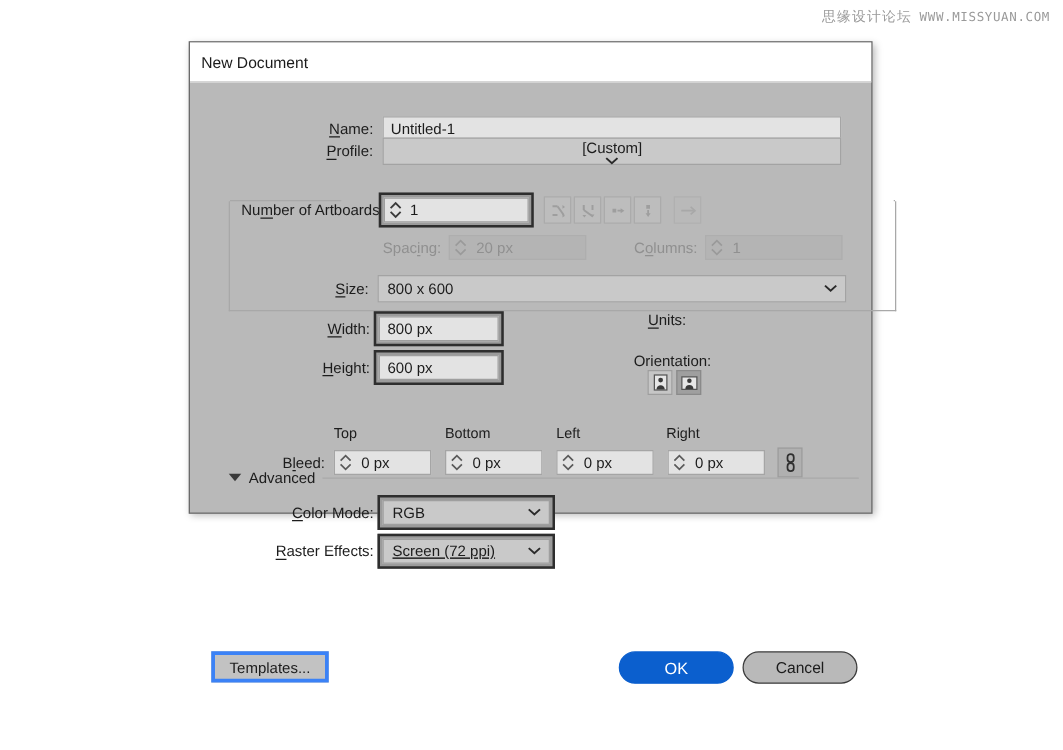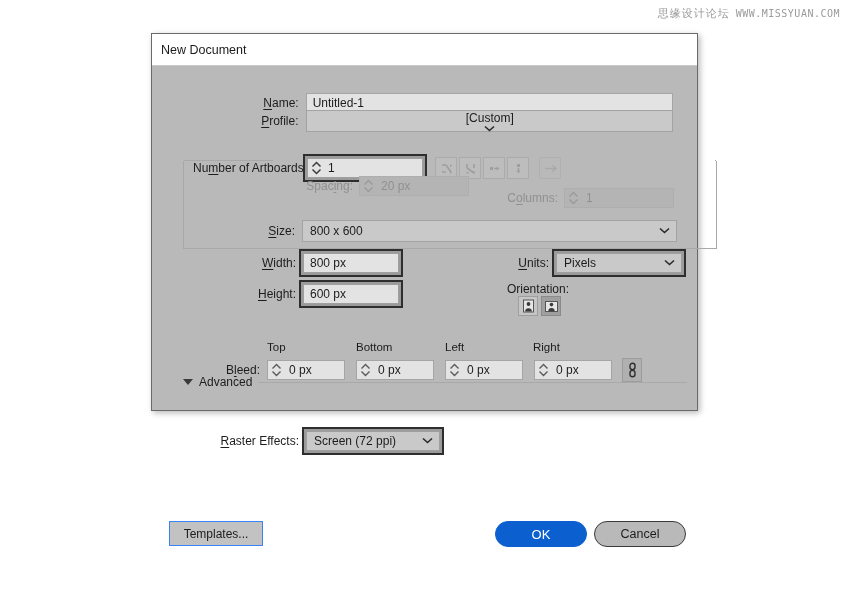--- a/index.html
+++ b/index.html
@@ -131,21 +131,21 @@
   
   .advrow{position:absolute;left:31px;top:309px;width:504px;display:flex;align-items:center;gap:6px;}
   .tri{width:0;height:0;border-left:5px solid transparent;border-right:5px solid transparent;border-top:6px solid #3a3a3a;}
   .advlabel{font-size:12px;color:#1c1c1c;}
   .advline{flex:1;height:1px;background:#a9a9a9;}
 
   
   .btn-templates{
     position:absolute;left:17px;top:455px;
     width:94px;height:25px;box-sizing:border-box;
-    background:#c2c2c2;border:1px solid #3b82f6;
+    background:#c2c2c2;border:3px solid #3b82f6;
     display:flex;align-items:center;justify-content:center;
     font-size:12px;color:#1c1c1c;
   }
   .btn-ok{
     position:absolute;left:343px;top:455px;
     width:92px;height:26px;border-radius:13px;
     background:#0b5fce;border:1px solid #0b5fce;
     display:flex;align-items:center;justify-content:center;
     font-size:13px;color:#ffffff;box-sizing:border-box;
   }
@@ -243,21 +243,21 @@
         </div>
         <div class="iconbtn plain" style="margin-left:8px;">
           <svg width="15" height="11" viewBox="0 0 15 11">
             <path d="M2 5.5 h10" stroke="#a8a8a8" stroke-width="1.3" fill="none"></path>
             <path d="M9.5 2.5 l3.5 3 -3.5 3" fill="none" stroke="#a8a8a8" stroke-width="1.3"></path>
           </svg>
         </div>
       </div>
     </div>
 
-    <div class="row" style="left:145px;top:110px;">
+    <div class="row" style="left:145px;top:122px;">
       <span class="lbl dim" style="width:56px;">Spac<span class="u">i</span>ng:</span>
       <div class="spinbox disabled" style="width:110px;margin-left:6px;">
         <span class="stepper">
           <svg width="11" height="14" viewBox="0 0 11 14">
             <path d="M1.5 5.5 L5.5 1.5 L9.5 5.5" fill="none" stroke="#9a9a9a" stroke-width="1.4"></path>
             <path d="M1.5 8.5 L5.5 12.5 L9.5 8.5" fill="none" stroke="#9a9a9a" stroke-width="1.4"></path>
           </svg>
         </span>
         <span class="sbtxt">20 px</span>
       </div>
@@ -301,30 +301,20 @@
       <span class="lbl" style="width:66px;"><span class="u">H</span>eight:</span>
       <div class="ring" style="width:104px;height:28px;margin-left:3px;">
         <div class="inner">
             <span>600 px</span>
           </div>
       </div>
     </div>
 
     <div class="row" style="left:360px;top:183px;">
       <span class="lbl" style="width:37px;"><span class="u">U</span>nits:</span>
-      <div class="ring" style="width:134px;height:28px;margin-left:3px;">
-        <div class="combo">
-          <span>Pixels</span>
-          <span class="chev">
-            <svg width="11" height="7" viewBox="0 0 11 7">
-                <path d="M1 1.5 L5.5 5.5 L10 1.5" fill="none" stroke="#2a2a2a" stroke-width="1.6"></path>
-              </svg>
-          </span>
-        </div>
-      </div>
     </div>
 
     <div class="row" style="left:352px;top:216px;flex-direction:column;">
       <span class="lbl" style="width:65px;">Orientation:</span>
       <div style="display:flex;margin-left:9px;">
         <div class="orient">
           <svg width="13" height="14" viewBox="0 0 13 14">
             <rect x="1.5" y="1" width="10" height="12" fill="#e6e6e6" stroke="#555" stroke-width="1"></rect>
             <circle cx="6.5" cy="5" r="1.9" fill="#3a3a3a"></circle>
             <path d="M3.2 12.5 a3.3 3.3 0 0 1 6.6 0 z" fill="#3a3a3a"></path>
@@ -395,24 +385,37 @@
         </svg>
       </div>
     </div>
 
     <div class="advrow">
       <span class="tri"></span>
       <span class="advlabel">Advanced</span>
       <span class="advline"></span>
     </div>
 
+    <div class="row" style="left:79px;top:330px;">
+      <span class="lbl" style="width:68px;"><span class="u">C</span>olor Mode:</span>
+      <div class="ring" style="width:142px;height:28px;margin-left:3px;">
+        <div class="combo">
+          <span>RGB</span>
+          <span class="chev">
+            <svg width="11" height="7" viewBox="0 0 11 7">
+                <path d="M1 1.5 L5.5 5.5 L10 1.5" fill="none" stroke="#2a2a2a" stroke-width="1.6"></path>
+              </svg>
+          </span>
+        </div>
+      </div>
+    </div>
 
     <div class="row" style="left:62px;top:361px;">
       <span class="lbl" style="width:85px;"><span class="u">R</span>aster Effects:</span>
-      <div class="ring" style="width:142px;height:28px;margin-left:3px;">
+      <div class="ring" style="width:142px;height:28px;margin-left:3px;text-decoration:underline;">
         <div class="combo">
           <span>Screen (72 ppi)</span>
           <span class="chev">
             <svg width="11" height="7" viewBox="0 0 11 7">
                 <path d="M1 1.5 L5.5 5.5 L10 1.5" fill="none" stroke="#2a2a2a" stroke-width="1.6"></path>
               </svg>
           </span>
         </div>
       </div>
     </div>

